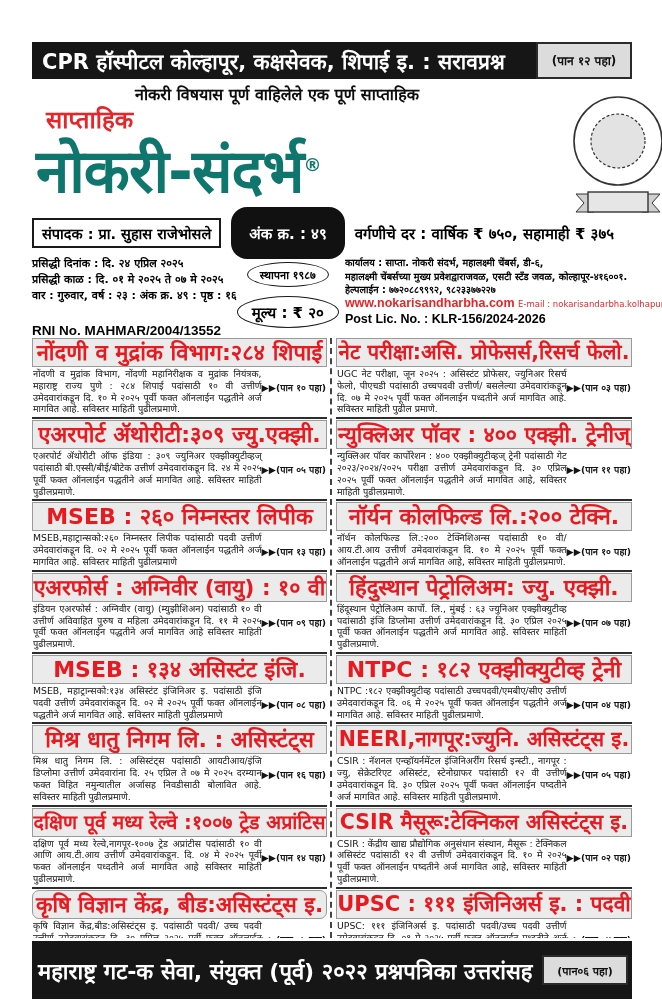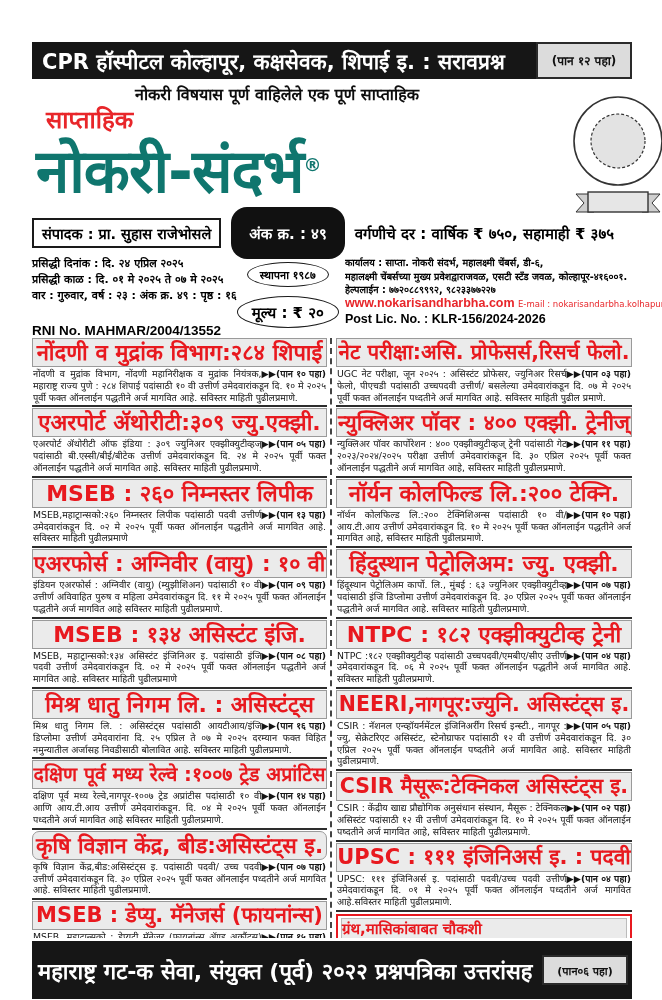--- a/index.html
+++ b/index.html
@@ -42,21 +42,21 @@
   .postlic { font-family:"Liberation Sans",sans-serif; font-weight:bold; font-size:12.5px; margin-top:1px; }
 
   
   .articles { position:absolute; left:32px; top:338px; width:600px; height:600px; display:flex; overflow:hidden; }
   .col { overflow:hidden; }
   .col-left { width:298px; padding-right:3px; }
   .col-right { width:302px; border-left:2.5px dashed #444; padding-left:4px; }
   .article { margin-bottom:1px; }
   .art-head { display:block; width:100%; border:1px solid #9a9a9a; background:#ebebeb; color:#e8191f; font-weight:bold; font-size:22px; line-height:27px; text-align:center; white-space:nowrap; overflow:hidden; }
   .art-body { font-size:9.3px; line-height:11.8px; color:#141414; text-align:justify; padding:1px 1px 2px; border-bottom:2px solid #2d2d2d; }
-  .art-ref { float:right; font-weight:bold; white-space:nowrap; }
+  .art-ref { float:right; font-weight:bold; white-space:nowrap;margin-top:14px; }
 
   
   .inquiry { border:2px solid #e8191f; margin-top:2px; padding:2px 3px 3px; }
   .inq-title { background:#ebebeb; border:1px solid #bbb; color:#e8191f; font-weight:bold; font-size:15px; text-align:left; line-height:20px; }
 
   
   .bottom-banner { position:absolute; left:32px; top:941px; width:600px; height:58px; background:#161616; display:flex; align-items:center; }
   .bb-text { flex:1; color:#fff; font-weight:bold; font-size:24px; white-space:nowrap; overflow:hidden; padding:0 6px; }
   .bb-ref { width:86px; height:30px; margin-right:4px; background:#dcdcdc; border:2px solid #2a2a2a; color:#111; font-weight:bold; font-size:11px; display:flex; align-items:center; justify-content:center; white-space:nowrap; }
 </style>

